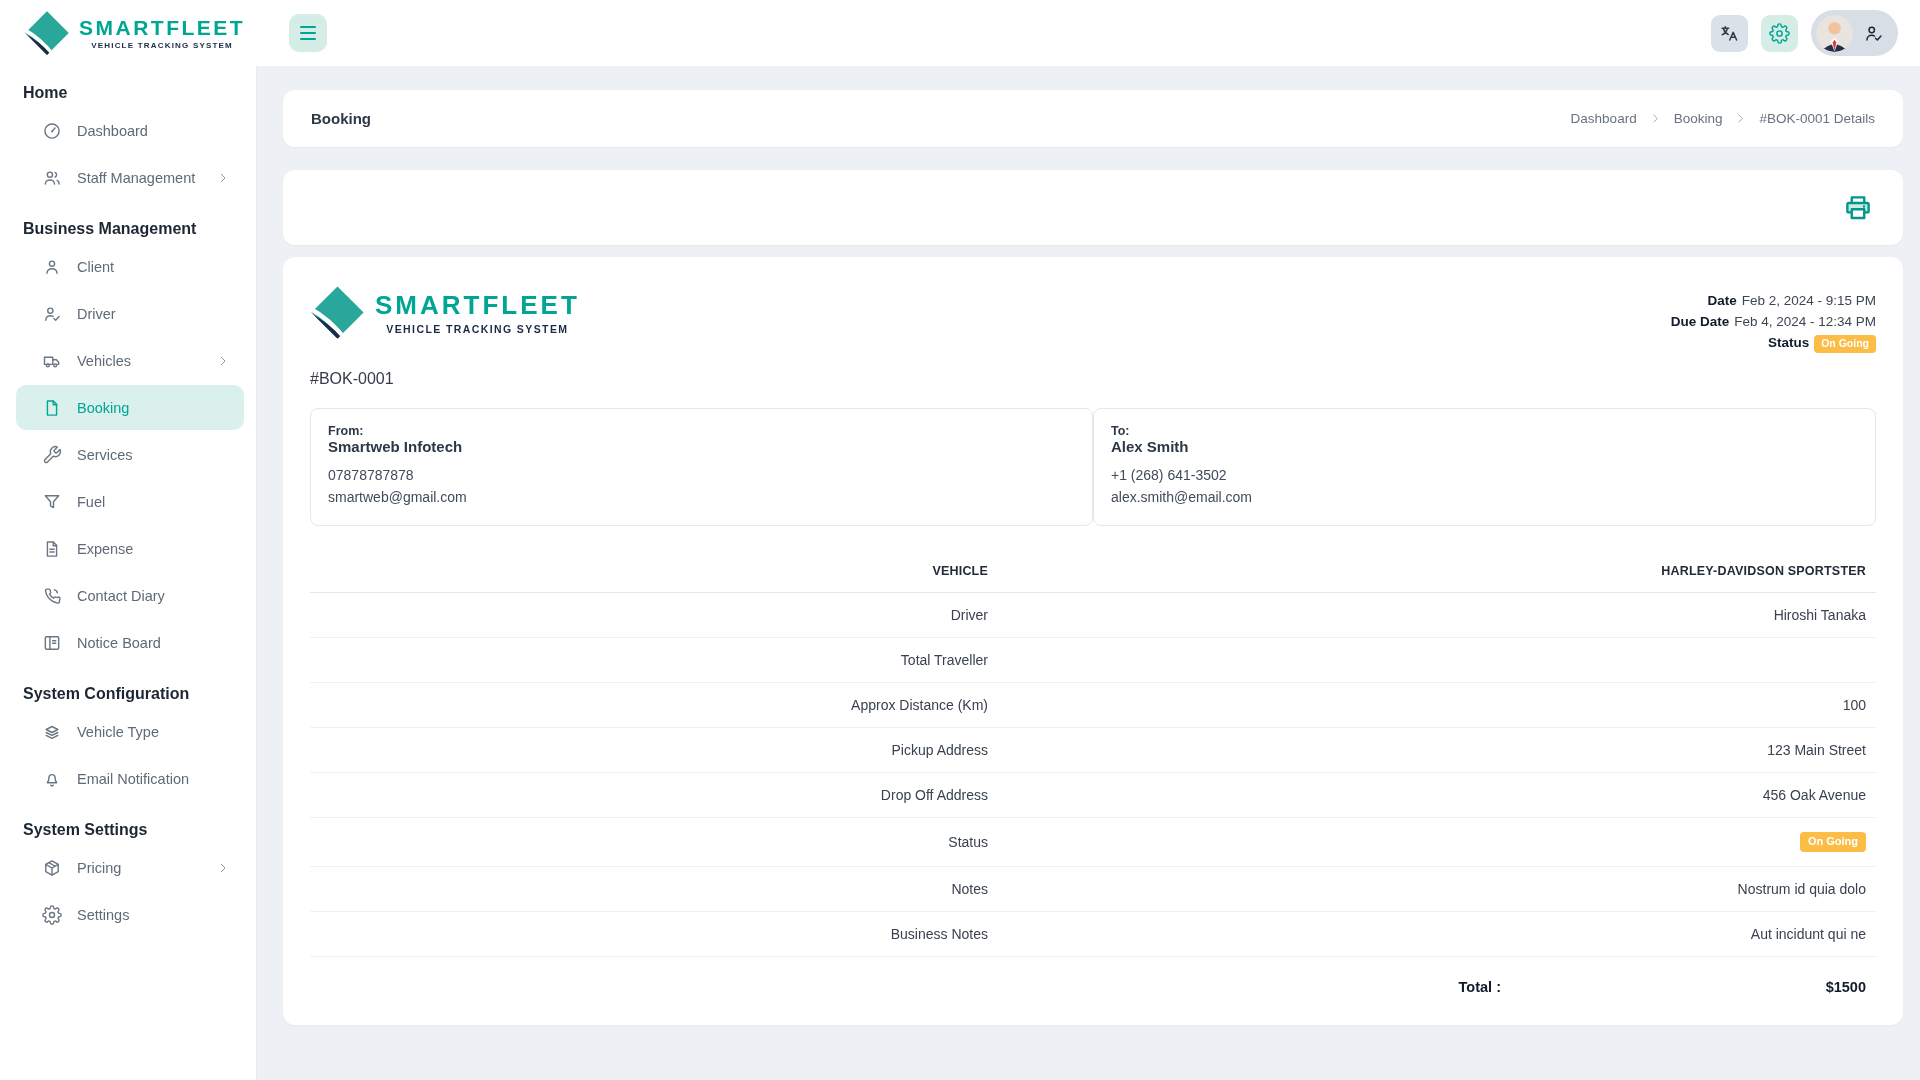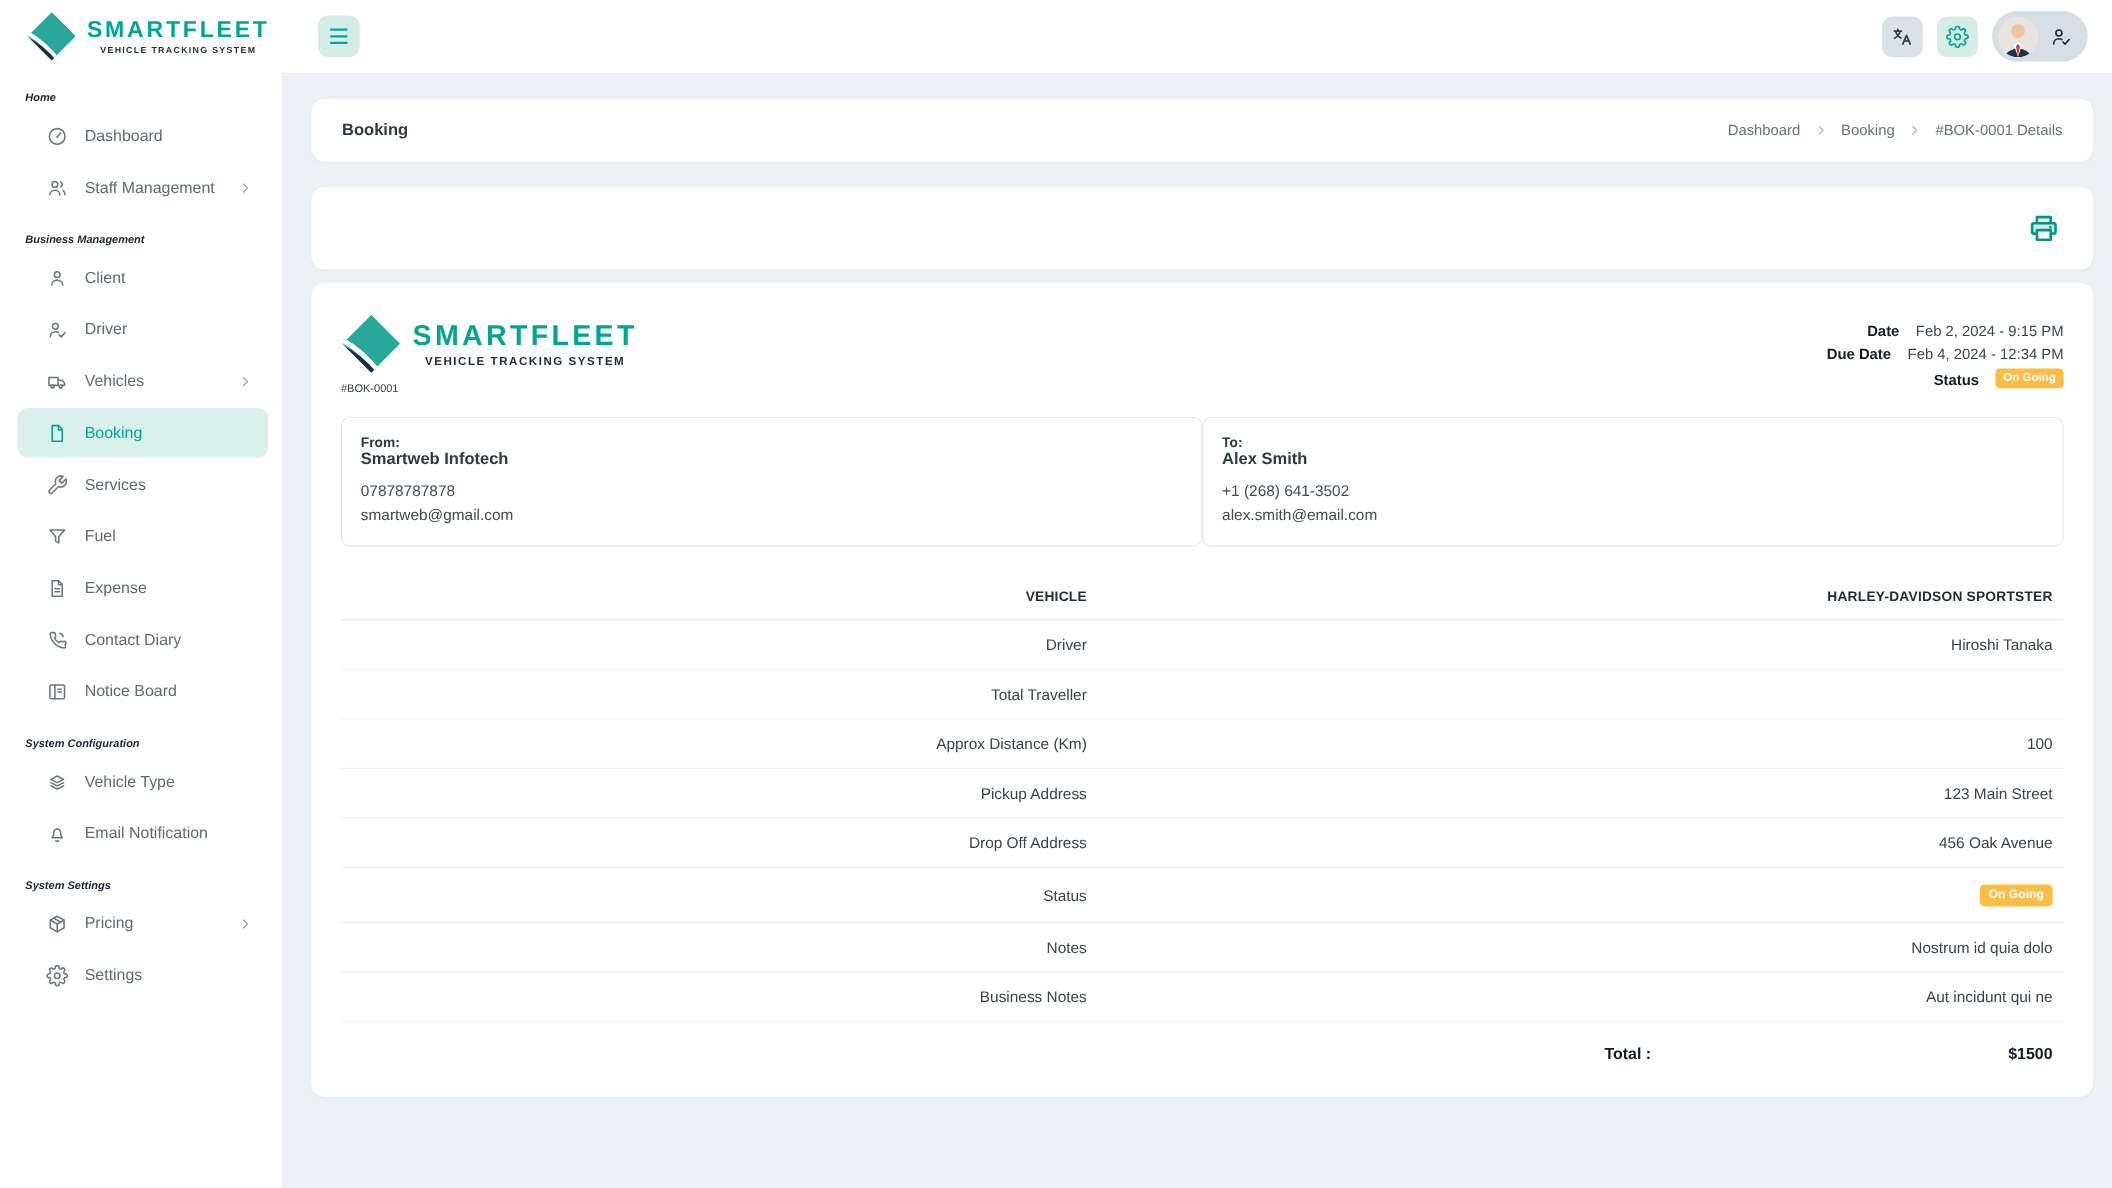--- a/index.html
+++ b/index.html
@@ -41,23 +41,22 @@
   }
   .avatar-circle { width:37px; height:37px; border-radius:50%; overflow:hidden; }
 
   
   .sidebar {
     position:fixed; top:66px; left:0; bottom:0; width:257px;
     background:#fff; border-right:1px solid #e7eaee; z-index:10;
     padding:10px 0 20px 0; overflow:hidden;
   }
   .nav-section-header {
-    font-size:10px; font-weight:bold; color:#1d2633;
+    font-size:16px; font-weight:bold; color:#1d2633;
     margin:20px 0 6px 23px;
-    font-style:italic;
   }
   .nav-section-header:first-child { margin-top:8px; }
   .nav-item {
     display:flex; align-items:center; height:45px; margin:2px 12px 2px 16px;
     padding-left:26px; border-radius:10px; color:#5e6a78; font-size:14.5px;
     cursor:pointer; gap:15px;
   }
   .nav-item .icon { color:#6b7684; width:20px; height:20px; }
   .nav-item .chev { margin-left:auto; margin-right:14px; color:#8a94a3; width:14px; height:14px; }
   .nav-item.active { background:#d9f0ec; color:#00a693; }
@@ -74,23 +73,23 @@
   .breadcrumb .bc-sep { color:#9aa3af; width:13px; height:13px; }
 
   .print-card { height:75px; display:flex; align-items:center; justify-content:flex-end; padding-right:30px; margin-bottom:12px; }
   .print-btn { width:30px; height:30px; color:#009688; cursor:pointer; }
 
   .booking-card { padding:28px 27px 26px; margin-bottom:20px; }
   .booking-head { display:flex; align-items:flex-start; }
   .booking-logo { display:flex; align-items:center; gap:10px; }
   .booking-logo .logo-word { font-size:26px; letter-spacing:3px; }
   .booking-logo .logo-tag { font-size:10.5px; letter-spacing:1.4px; margin-top:2px; }
-  .booking-id { font-size:10px; color:#333c49; margin-top:8px; }
+  .booking-id { font-size:16px; color:#333c49; margin-top:30px; }
   .booking-meta { margin-left:auto; text-align:right; font-size:13.5px; color:#3d4653; margin-top:8px; }
-  .meta-row { margin-bottom:6px; display:flex; justify-content:flex-end; align-items:flex-end; gap:15px; }
+  .meta-row { margin-bottom:6px; display:flex; justify-content:flex-end; align-items:flex-start; gap:5px; }
   .meta-label { font-weight:bold; color:#111b2b; }
   .badge { display:inline-block; color:#fff; font-weight:bold; border-radius:4px; line-height:1; }
   .badge.warning { background:#fbbd45; }
   .badge.danger  { background:#f44545; }
   .badge.sm { font-size:10.5px; padding:3px 7px 4px; }
   .badge.md { font-size:11px;  padding:4px 8px 5px; }
 
   .fromto-row { display:flex; margin-top:20px; }
   .fromto-box { flex:1; border:1px solid #e3e7ec; border-radius:8px; padding:15px 17px; height:118px; }
   .ft-label { font-size:12.5px; font-weight:bold; color:#2d3847; }

